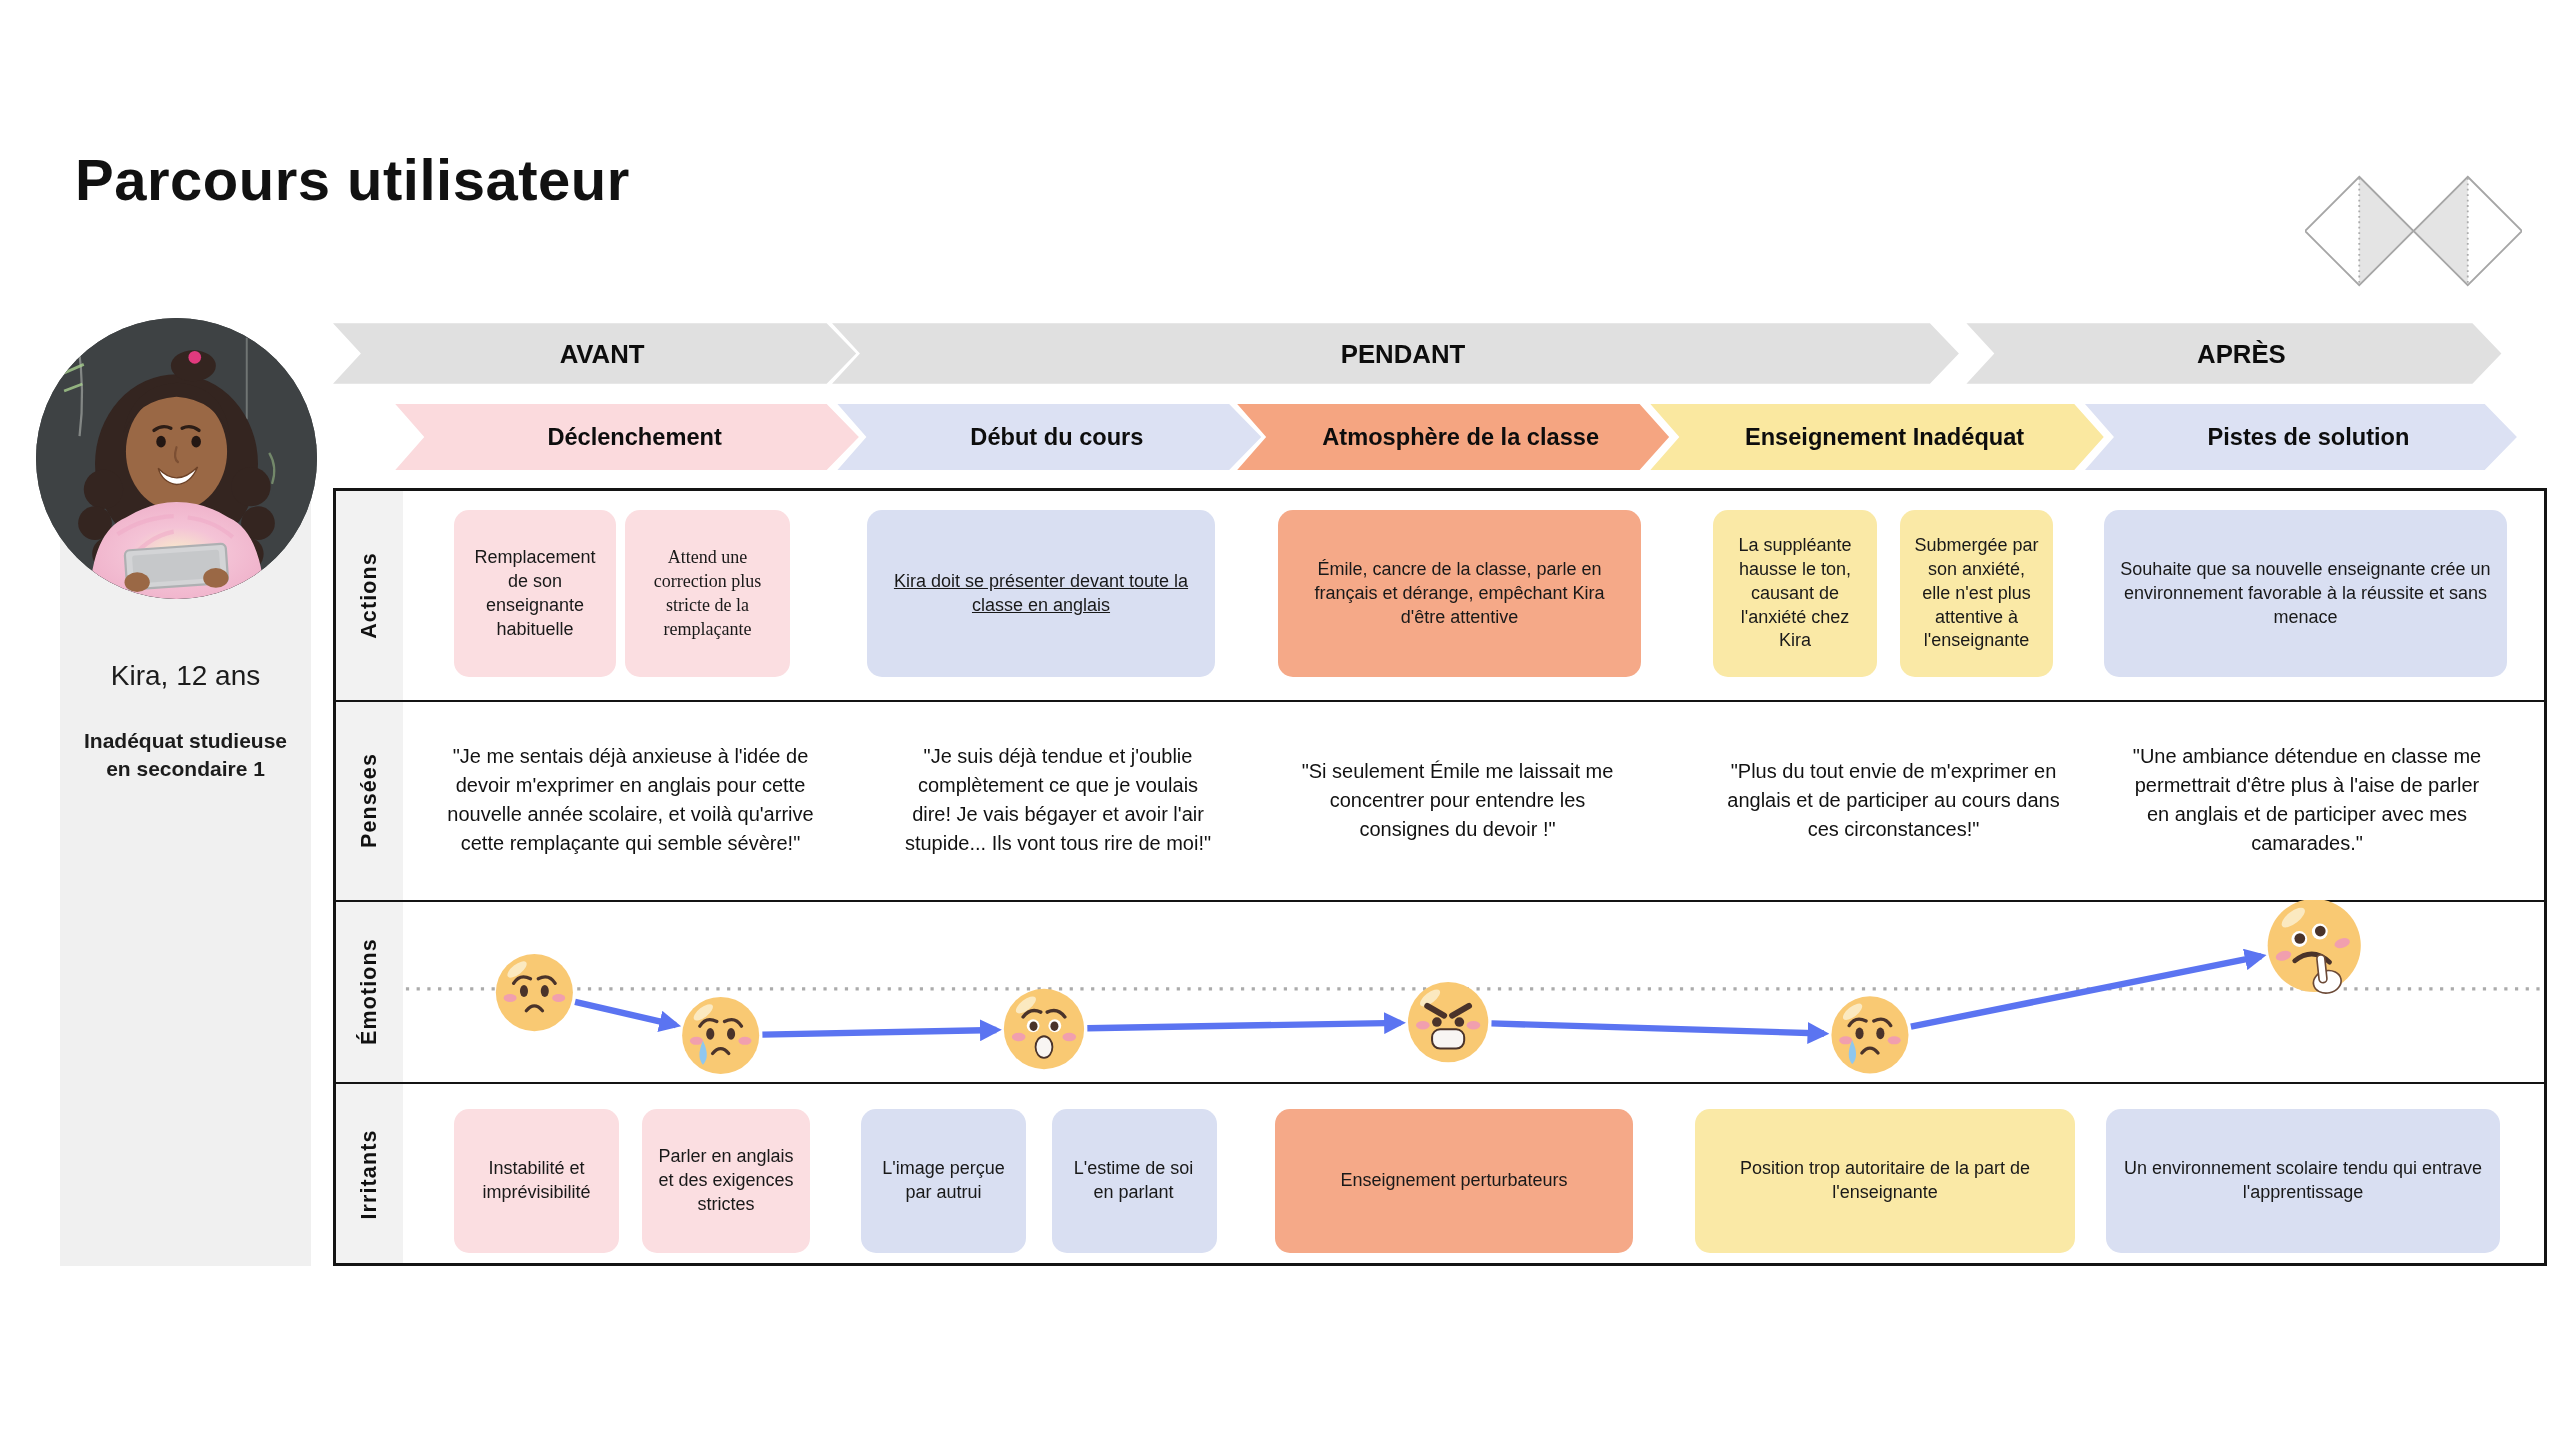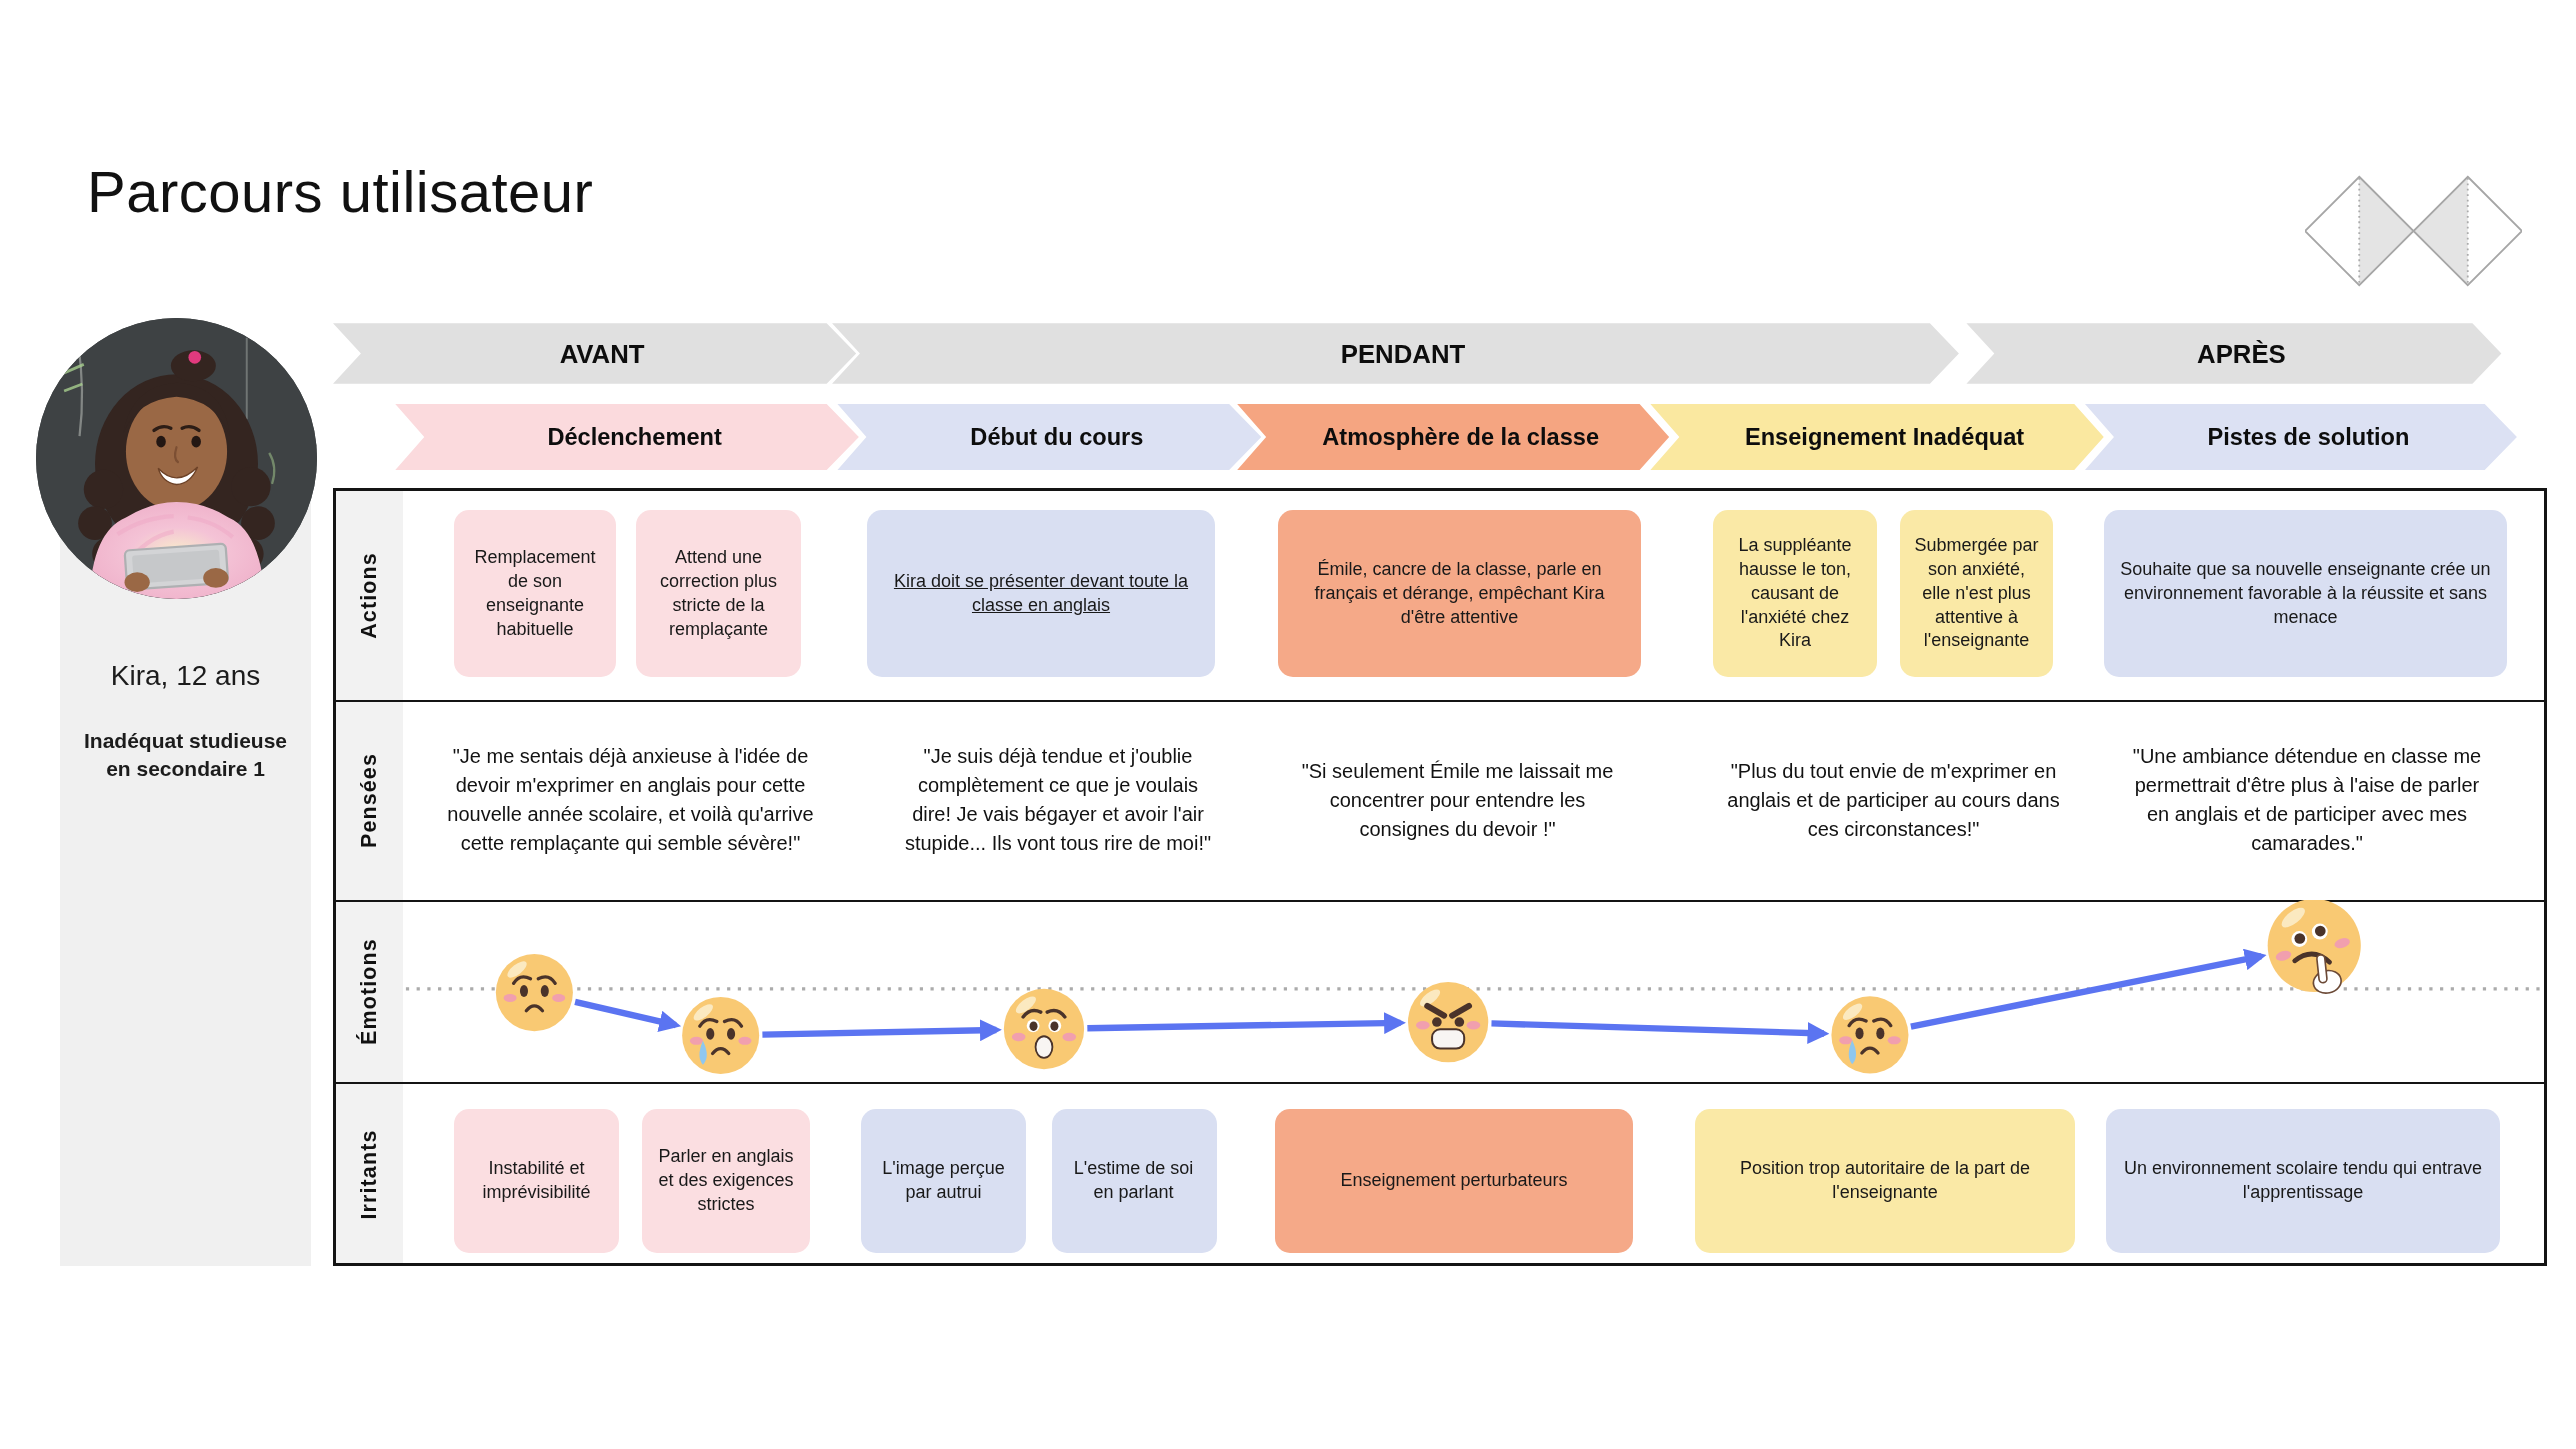--- a/index.html
+++ b/index.html
@@ -1,21 +1,21 @@
 <!DOCTYPE html>
 <html style="font-size:8.6px"><head>
 <meta charset="utf-8">
 <style>
   html,body{margin:0;padding:0;background:#ffffff;}
   body{width:2576px;height:1449px;position:relative;overflow:hidden;
        font-family:"Liberation Sans",sans-serif;color:#161616;}
   #canvas{position:absolute;inset:0;background:#ffffff;}
 
-  .page-title{position:absolute;left:71px;top:142px;font-size:58px;font-weight:400;
-              letter-spacing:0.5px;color:#111;margin:16px;}
+  .page-title{position:absolute;left:71px;top:142px;font-size:58px;font-weight:700;
+              letter-spacing:0.5px;color:#111;margin:4px;}
 
   .logo-wrap{position:absolute;left:2305px;top:161px;width:217px;height:140px;}
 
   
   .persona-panel{position:absolute;left:60px;top:429px;width:235px;height:837px;background:#F0F0F0;padding-left:16px;}
   .persona-photo{position:absolute;left:36px;top:318px;width:281px;height:281px;border-radius:50%;
                  overflow:hidden;background:#3E4244;}
   .persona-name{position:absolute;top:231px;left:0;width:100%;text-align:center;
                 font-size:28px;font-weight:400;color:#1c1c1c;}
   .persona-desc{position:absolute;top:298px;left:0;width:100%;text-align:center;
@@ -150,21 +150,21 @@
       <span>Émotions</span>
       </div>
     <div class="row-label" style="top:591px;height:184px">
       <span>Irritants</span>
       </div>
 
     <div class="row-content" id="row-actions" style="top:0;height:209px">
         <div class="card" style="left: 51px; width: 162px; top: 19.3px; height: 167px; background: rgb(251, 222, 225);">
           <span>Remplacement de son enseignante habituelle</span>
         </div>
-        <div class="card" style="left: 233px; width: 165px; top: 19.3px; height: 167px; background: rgb(251, 222, 225);">
+        <div class="card" style="left: 222px; width: 165px; top: 19.3px; height: 167px; background: rgb(251, 222, 225); font-family: Liberation Serif, serif;">
           <span>Attend une correction plus stricte de la remplaçante</span>
         </div>
         <div class="card" style="left: 464px; width: 348px; top: 19.3px; height: 167px; background: rgb(217, 223, 242); text-decoration: underline;">
           <span>Kira doit se présenter devant toute la classe en anglais</span>
         </div>
         <div class="card" style="left: 875px; width: 363px; top: 19.3px; height: 167px; background: rgb(245, 169, 136);">
           <span>Émile, cancre de la classe, parle en français et dérange, empêchant Kira d'être attentive</span>
         </div>
         <div class="card" style="left: 1310px; width: 164px; top: 19.3px; height: 167px; background: rgb(250, 233, 166);">
           <span>La suppléante hausse le ton, causant de l'anxiété chez Kira</span>

